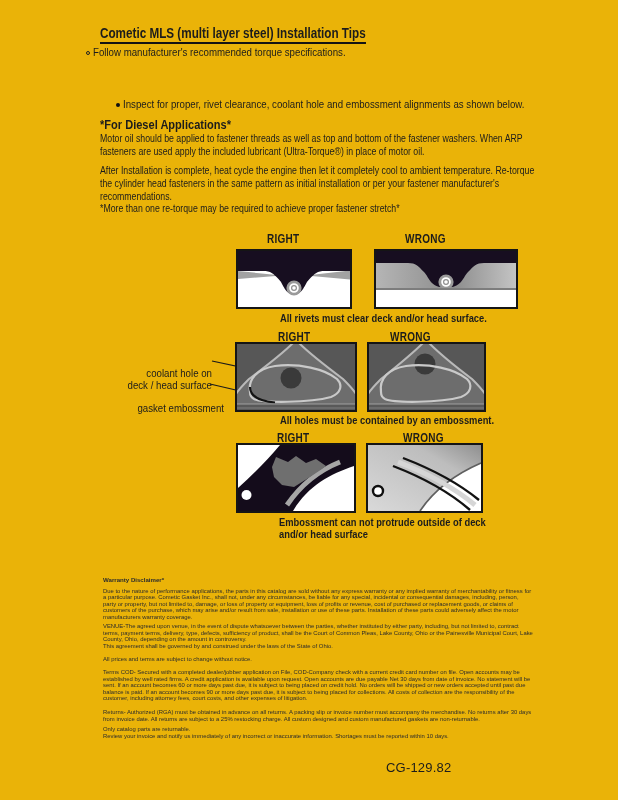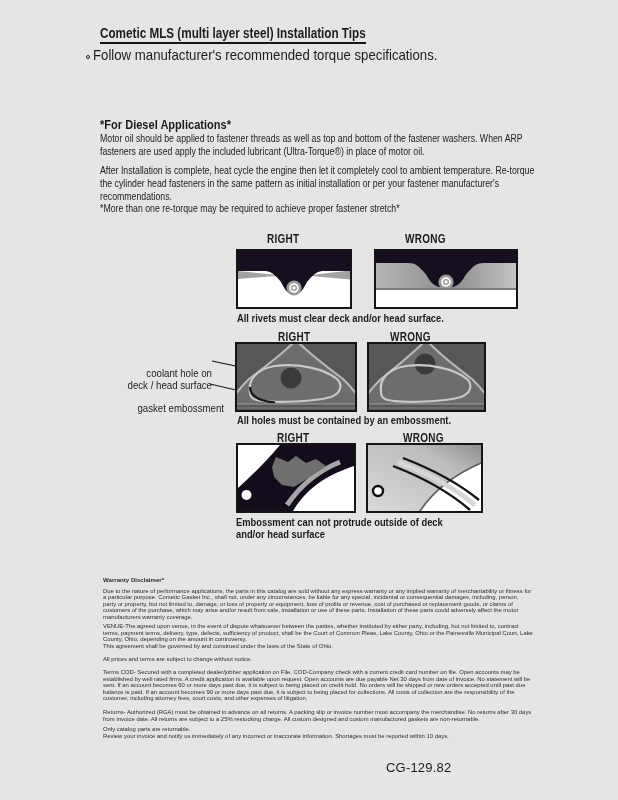--- a/index.html
+++ b/index.html
@@ -1,45 +1,45 @@
 <!DOCTYPE html>
 <html><head>
 <meta charset="utf-8">
 <style>
   html,body{margin:0;padding:0;background:#ffffff;}
-  .page{position:relative;width:618px;height:800px;background:#e5e5e5;overflow:hidden;
+  .page{position:relative;width:618px;height:800px;background:#eab308;overflow:hidden;
         font-family:"Liberation Sans",sans-serif;color:#1c1c1c;}
   .page *{box-sizing:border-box;}
   .ib{display:inline-block;}
   .blk{display:block;}
   .s78{transform:scaleX(.78);transform-origin:0 50%;}
   .s80{transform:scaleX(.80);transform-origin:50% 50%;}
   .s85{transform:scaleX(.85);transform-origin:0 0;}
   .s875{transform:scaleX(.875);transform-origin:0 0;}
   .s88{transform:scaleX(.88);transform-origin:0 50%;}
   .sr88{display:block;transform:scaleX(.88);transform-origin:100% 0;}
 
   .title{position:absolute;left:100px;top:24px;font-size:15px;font-weight:700;white-space:nowrap;}
   .title .u{border-bottom:2px solid #141414;padding-bottom:1px;}
 
-  .tip{position:absolute;left:86px;font-size:15px;white-space:nowrap;}
+  .tip{position:absolute;left:86px;font-size:11px;white-space:nowrap;}
   .tip.sub{left:116px;}
   .ob{display:inline-block;width:4px;height:4px;border:1px solid #222;border-radius:50%;
       margin-right:3px;vertical-align:1.5px;}
   .sb{display:inline-block;width:4px;height:4px;background:#111;border-radius:50%;
       margin-right:3px;vertical-align:1.5px;}
 
   .dhead{position:absolute;left:100px;top:117px;font-size:13px;font-weight:700;white-space:nowrap;}
   .para{position:absolute;left:100px;font-size:10px;line-height:12.8px;}
   .para .w{width:500px;}
 
   .dlabel{position:absolute;width:62px;text-align:center;font-size:12.5px;font-weight:700;
           letter-spacing:.3px;white-space:nowrap;}
   .box{position:absolute;line-height:0;}
-  .cap{position:absolute;font-size:11px;font-weight:700;white-space:nowrap;line-height:12px;}
+  .cap{position:absolute;font-size:11px;font-weight:700;white-space:nowrap;line-height:12px;margin-left:43px;}
 
   .callout{position:absolute;font-size:11px;line-height:11.5px;text-align:right;width:132px;margin-top:24px;}
   .leaders{position:absolute;left:208px;top:352px;}
 
   .fine{position:absolute;left:103px;top:577px;width:430px;font-size:5.9px;line-height:6.6px;
         color:#2c2c2c;letter-spacing:0;}
   .fine p{margin:0;}
   .fine .h{font-size:6.1px;font-weight:700;margin-bottom:4px;}
   .mb2{margin-bottom:2.5px !important;}
   .mb6{margin-bottom:6.5px !important;}
@@ -52,20 +52,23 @@
 <body>
 
 <div class="page">
 
   <div class="title">
     <span class="ib s78 u">Cometic MLS (multi layer steel) Installation Tips</span>
   </div>
 
   <div class="tip" style="top:46px">
     <span class="ob"></span><span class="ib s88">Follow manufacturer's recommended torque specifications.</span>
+  </div>
+  <div class="tip sub" style="top:98px">
+    <span class="sb"></span><span class="ib s88">Inspect for proper, rivet clearance, coolant hole and embossment alignments as shown below.</span>
   </div>
 
   <div class="dhead">
     <span class="ib s85">*For Diesel Applications*</span>
   </div>
   <div class="para" style="top:133px">
     <span class="blk s875 w">Motor oil should be applied to fastener threads as well as top and bottom of the fastener washers. When ARP fasteners are used apply the included lubricant (Ultra-Torque®) in place of motor oil.</span>
   </div>
   <div class="para" style="top:165px">
     <span class="blk s875 w">After Installation is complete, heat cycle the engine then let it completely cool to ambient temperature. Re-torque the cylinder head fasteners in the same pattern as initial installation or per your fastener manufacturer's recommendations.</span>

